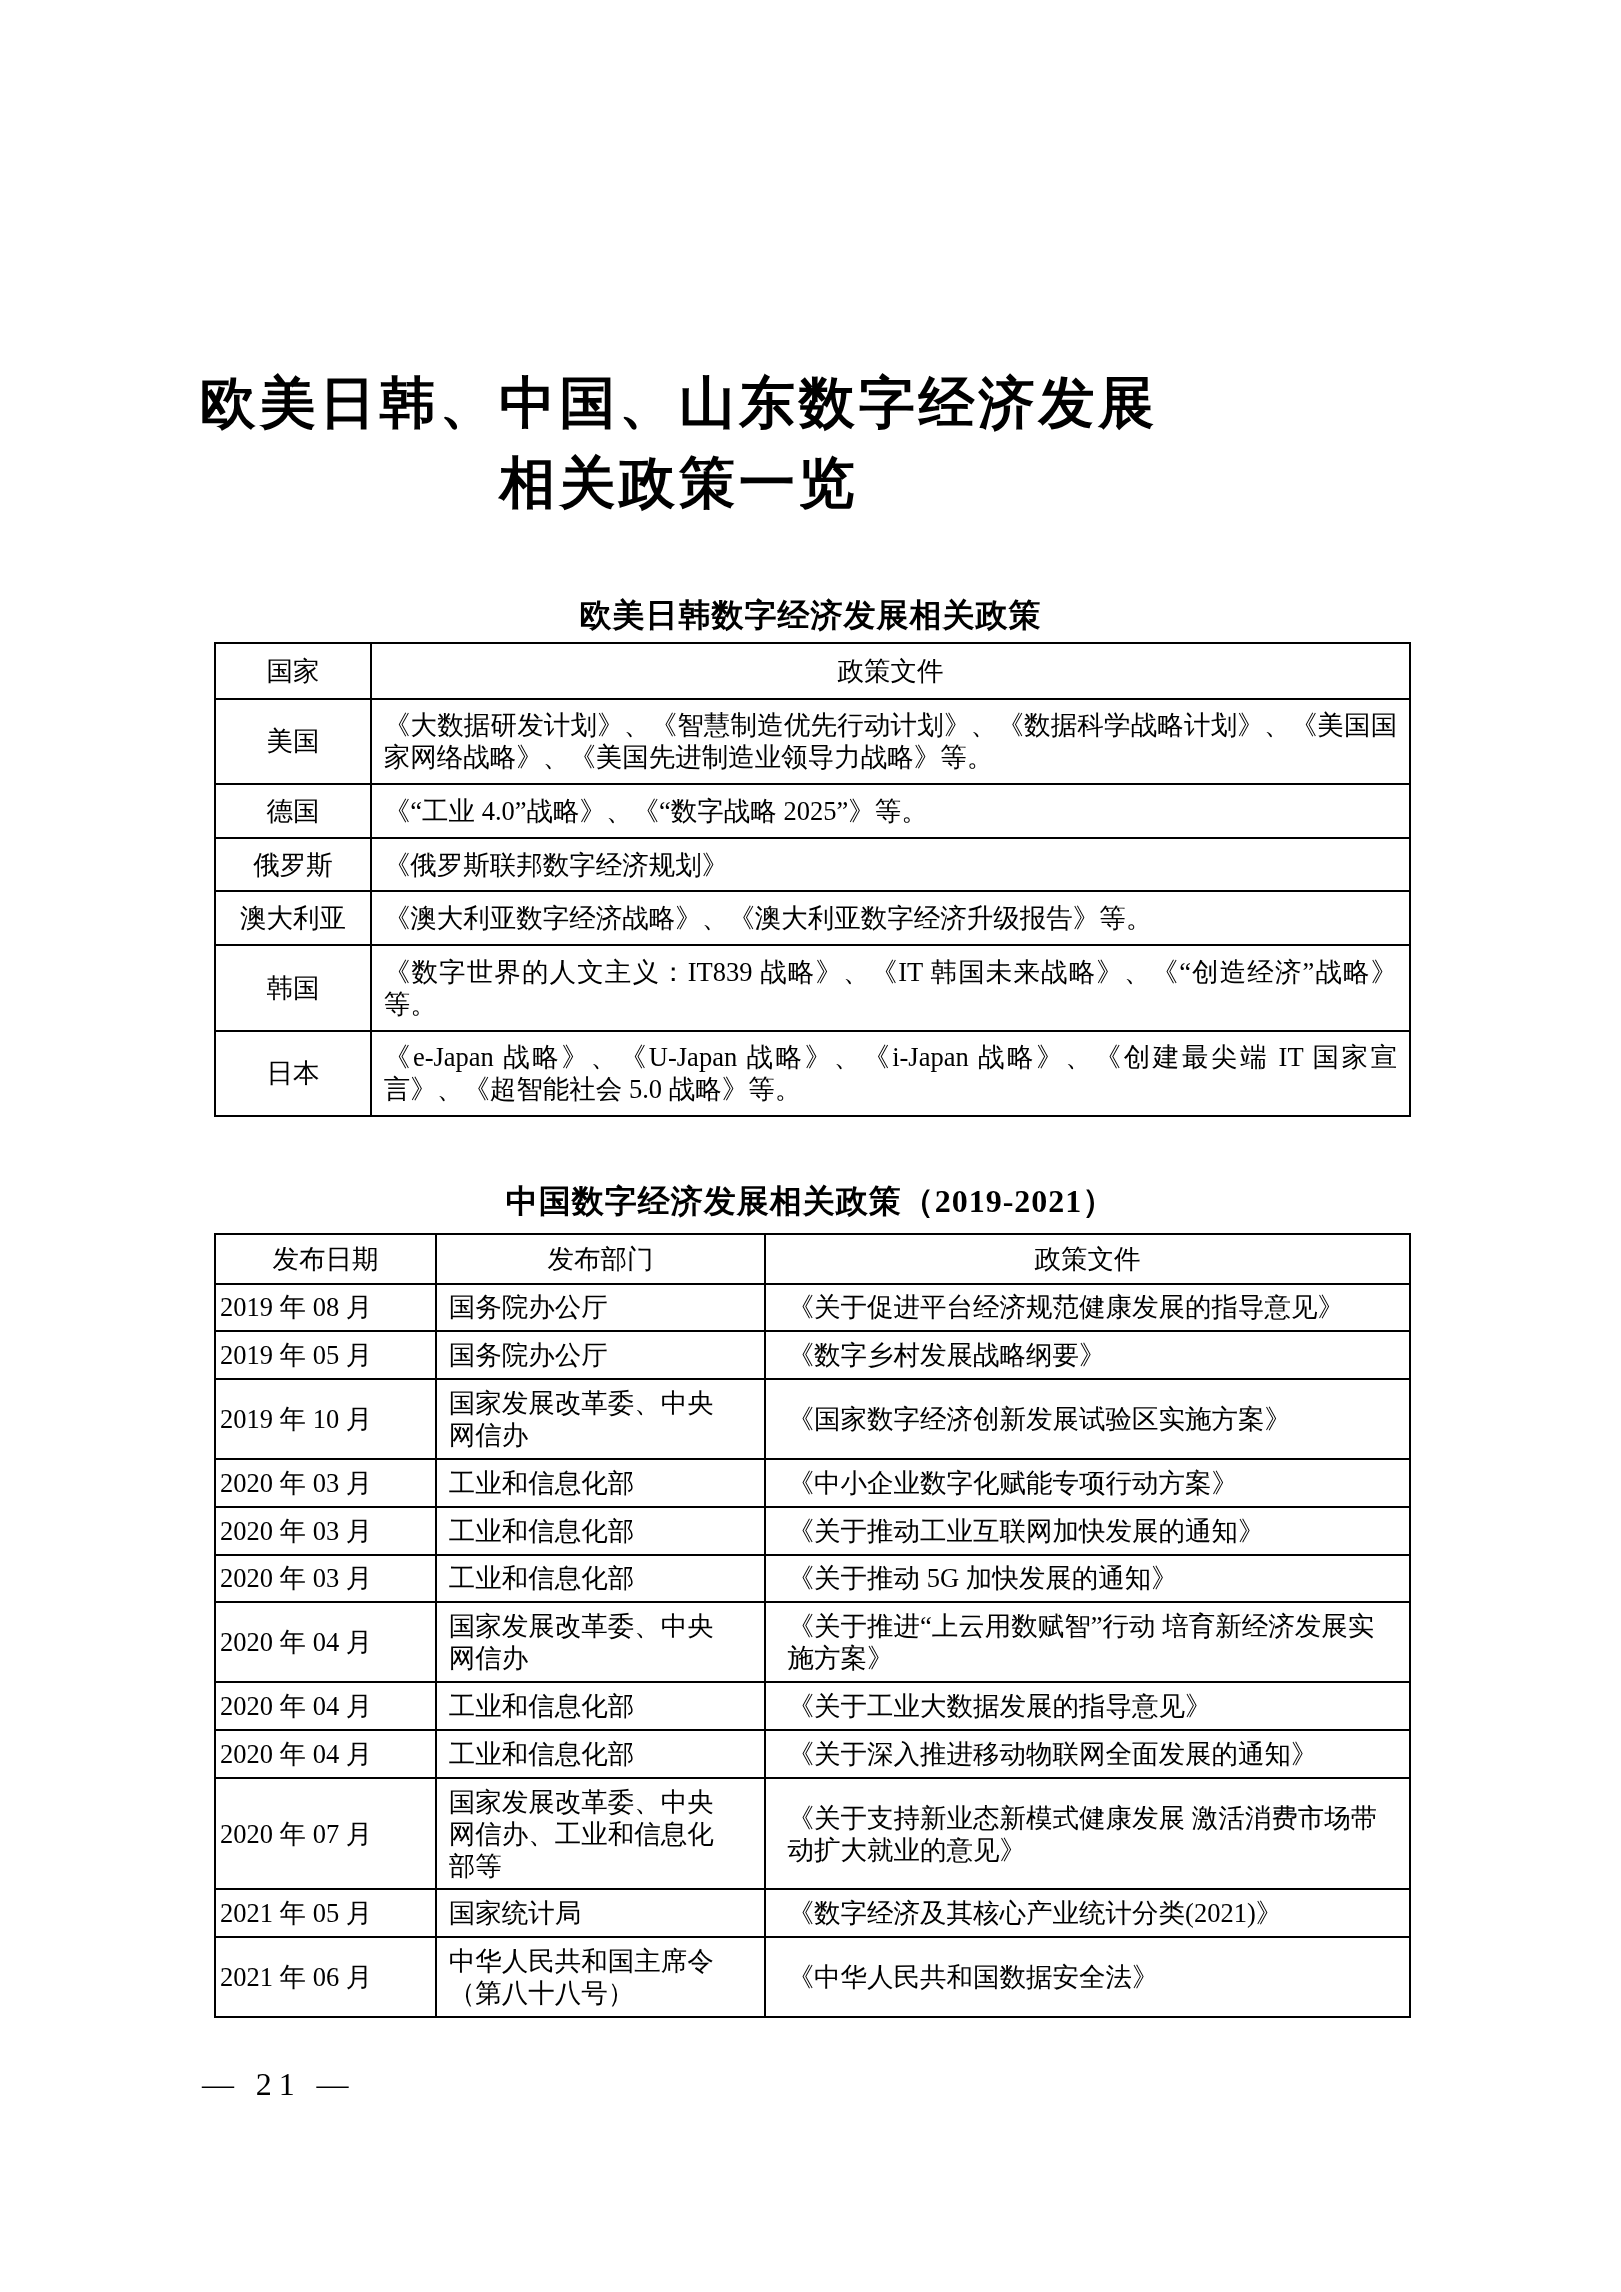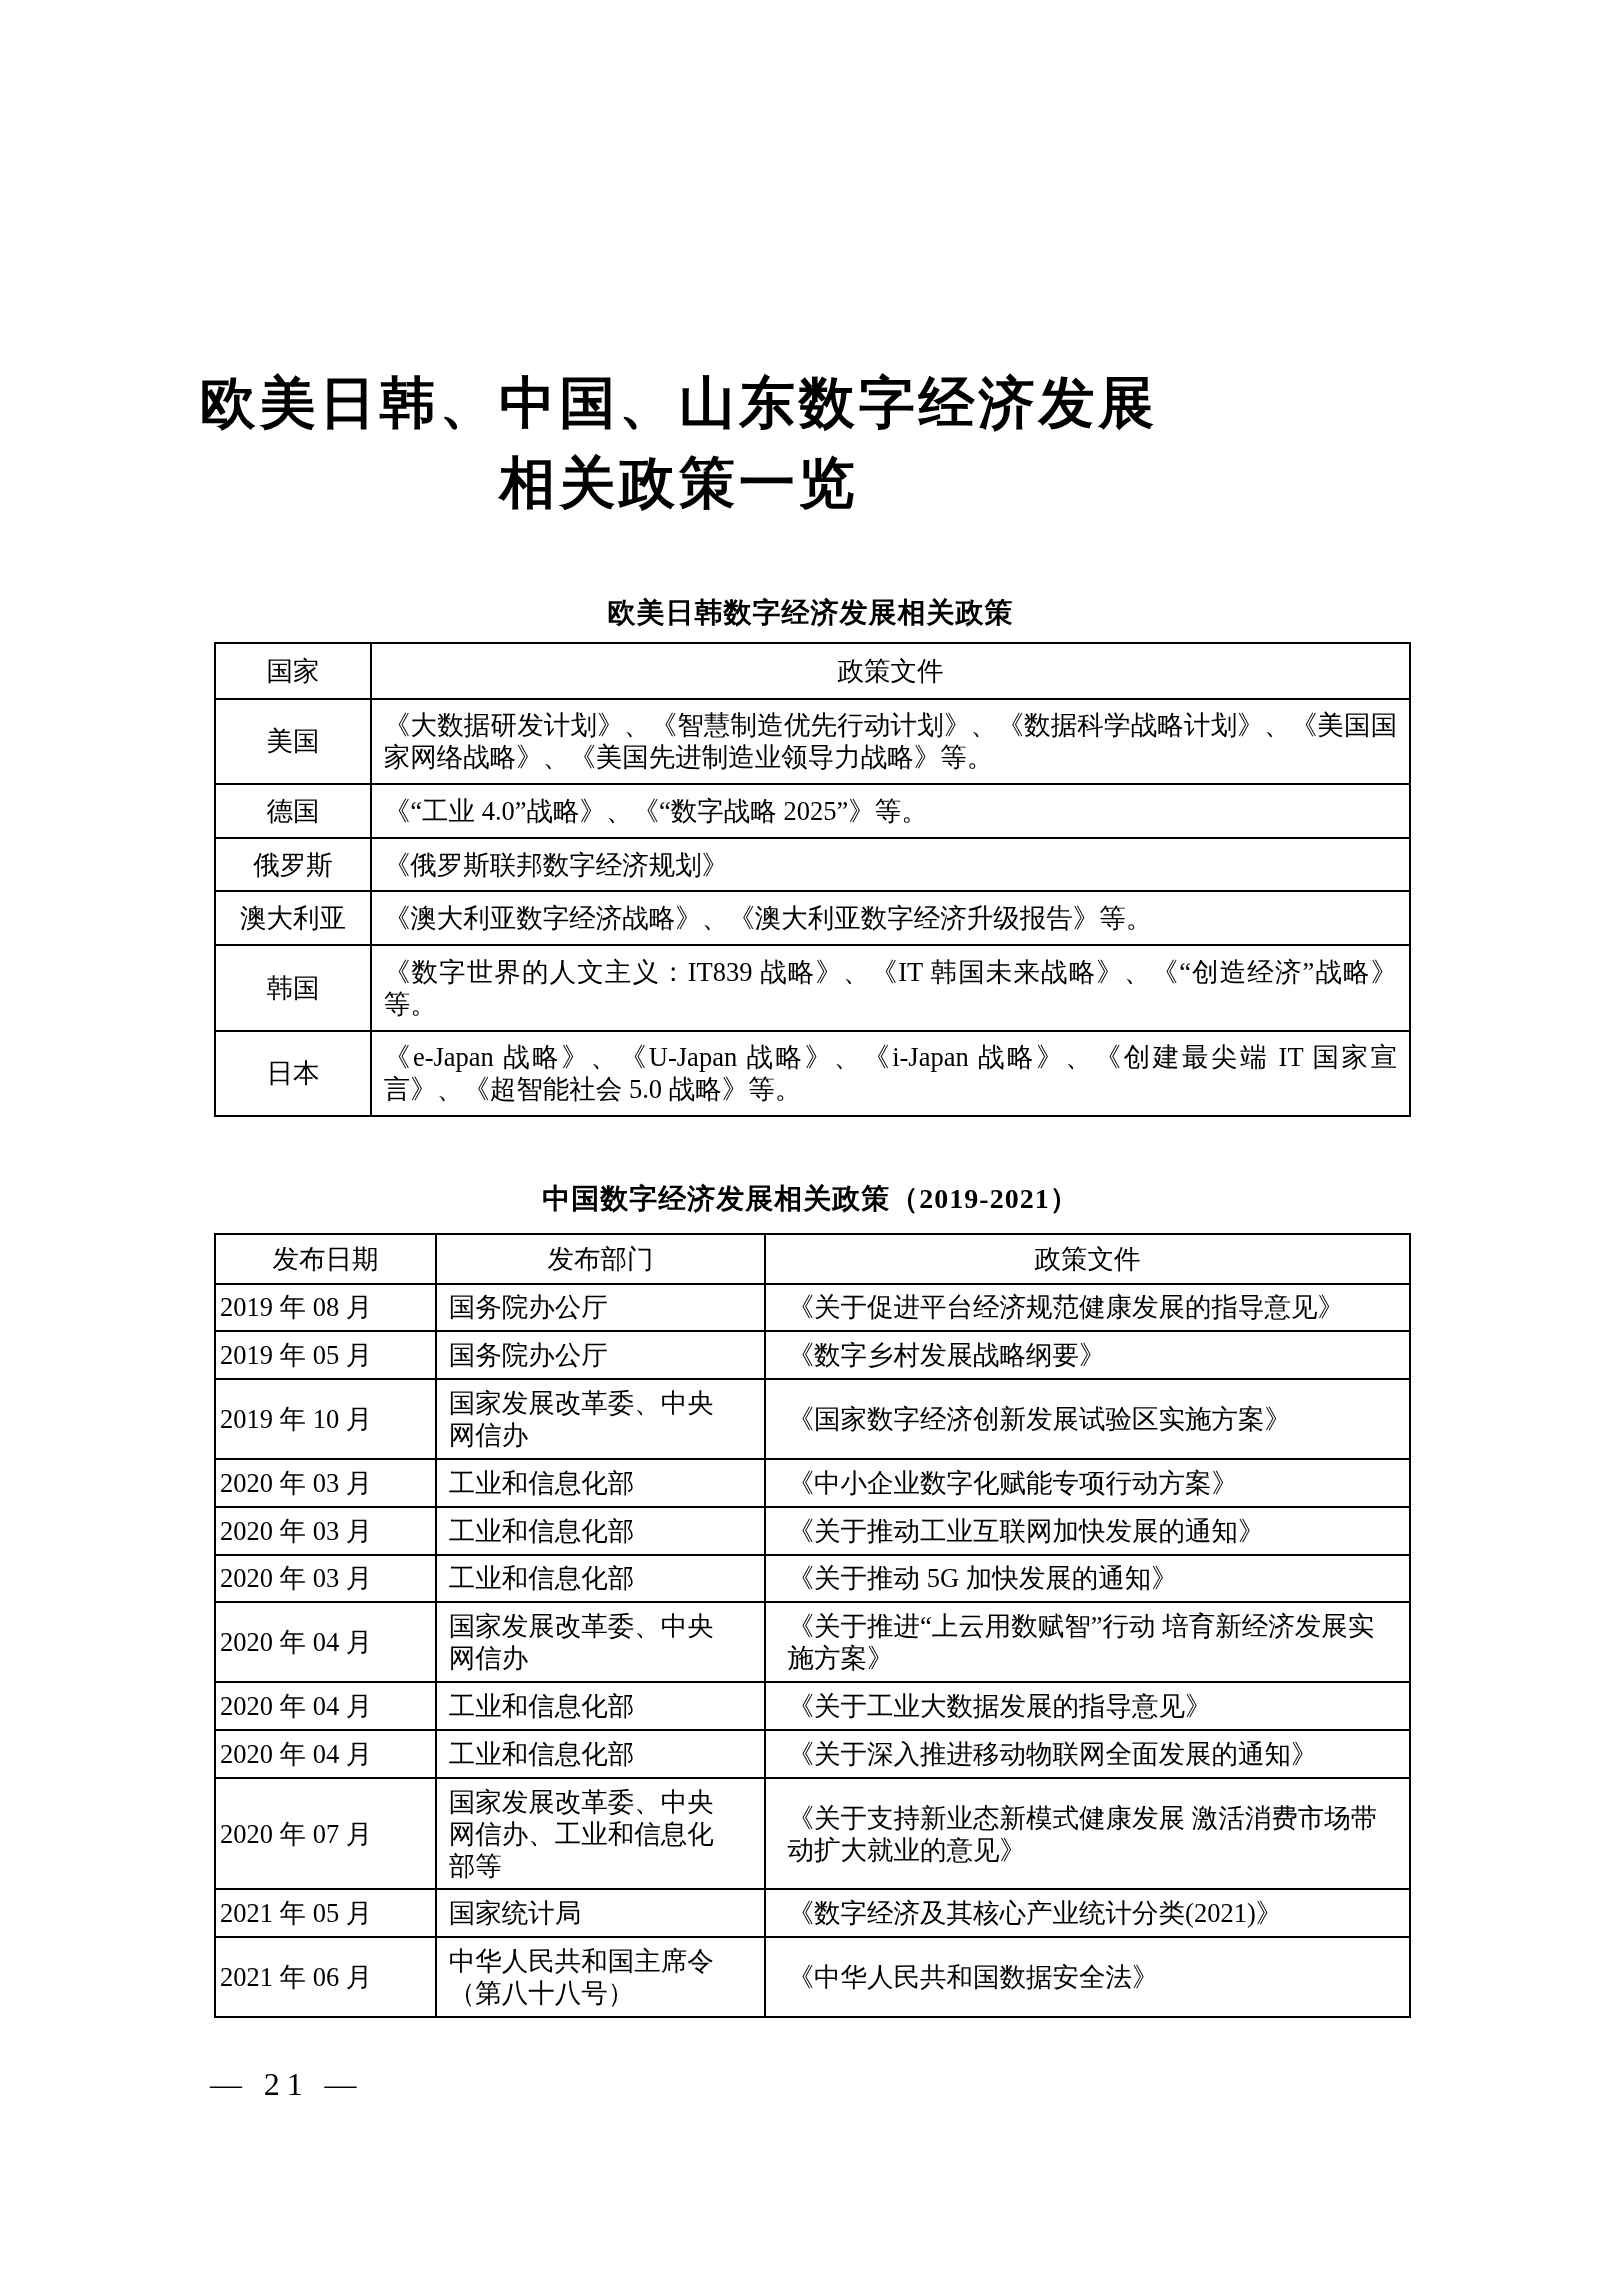--- a/index.html
+++ b/index.html
@@ -11,21 +11,21 @@
   }
   .page-title {
     position: absolute; top: 363px; left: 0; width: 1358px;
     text-align: center;
     font-size: 56px; font-weight: bold;
     line-height: 80px; letter-spacing: 3.9px;
   }
   .t-caption {
     position: absolute; left: 0; width: 1621px;
     text-align: center;
-    font-size: 28px; font-weight: bold;
+    font-size: 32px; font-weight: bold;
     letter-spacing: 1px;
   }
   #caption1 { top: 594px; }
   #caption2 { top: 1180px; }
   table.policy-table {
     position: absolute; left: 214px; width: 1195px;
     border-collapse: collapse; table-layout: fixed;
     border: 2.9px solid #000;
   }
   #table1 { top: 642px; }
@@ -40,21 +40,21 @@
   .policy-table th { text-align: center; padding: 7.8px 5.9px; }
   #table1 th { padding: 10.8px 5.9px; }
   #table1 td { padding: 9.8px 9.8px; }
   #table1 td.c-country { text-align: center; padding: 9.8px 3.9px; margin-top: 16px; }
   #table1 td.c-policy  { text-align: justify; padding: 9.8px 11.8px; border-radius: 23px; }
   #table2 td { padding: 6.9px 7.8px; }
   #table2 td.c-date   { text-align: left; padding: 6.9px 3.9px; border-radius: 12px; }
   #table2 td.c-dept   { text-align: left; padding: 6.9px 25.5px 6.9px 11.8px; }
   #table2 td.c-policy { text-align: left; padding: 6.9px 19.6px 6.9px 21.6px; }
   .page-num {
-    position: absolute; top: 2066px; left: 210px;
+    position: absolute; top: 2066px; left: 202px;
     font-size: 32px; letter-spacing: 6.9px; white-space: pre;
   }
 </style>
 </head>
 <body>
 
 <div class="page-title">
   <div>欧美日韩、中国、山东数字经济发展</div>
   <div>相关政策一览</div>
 </div>

